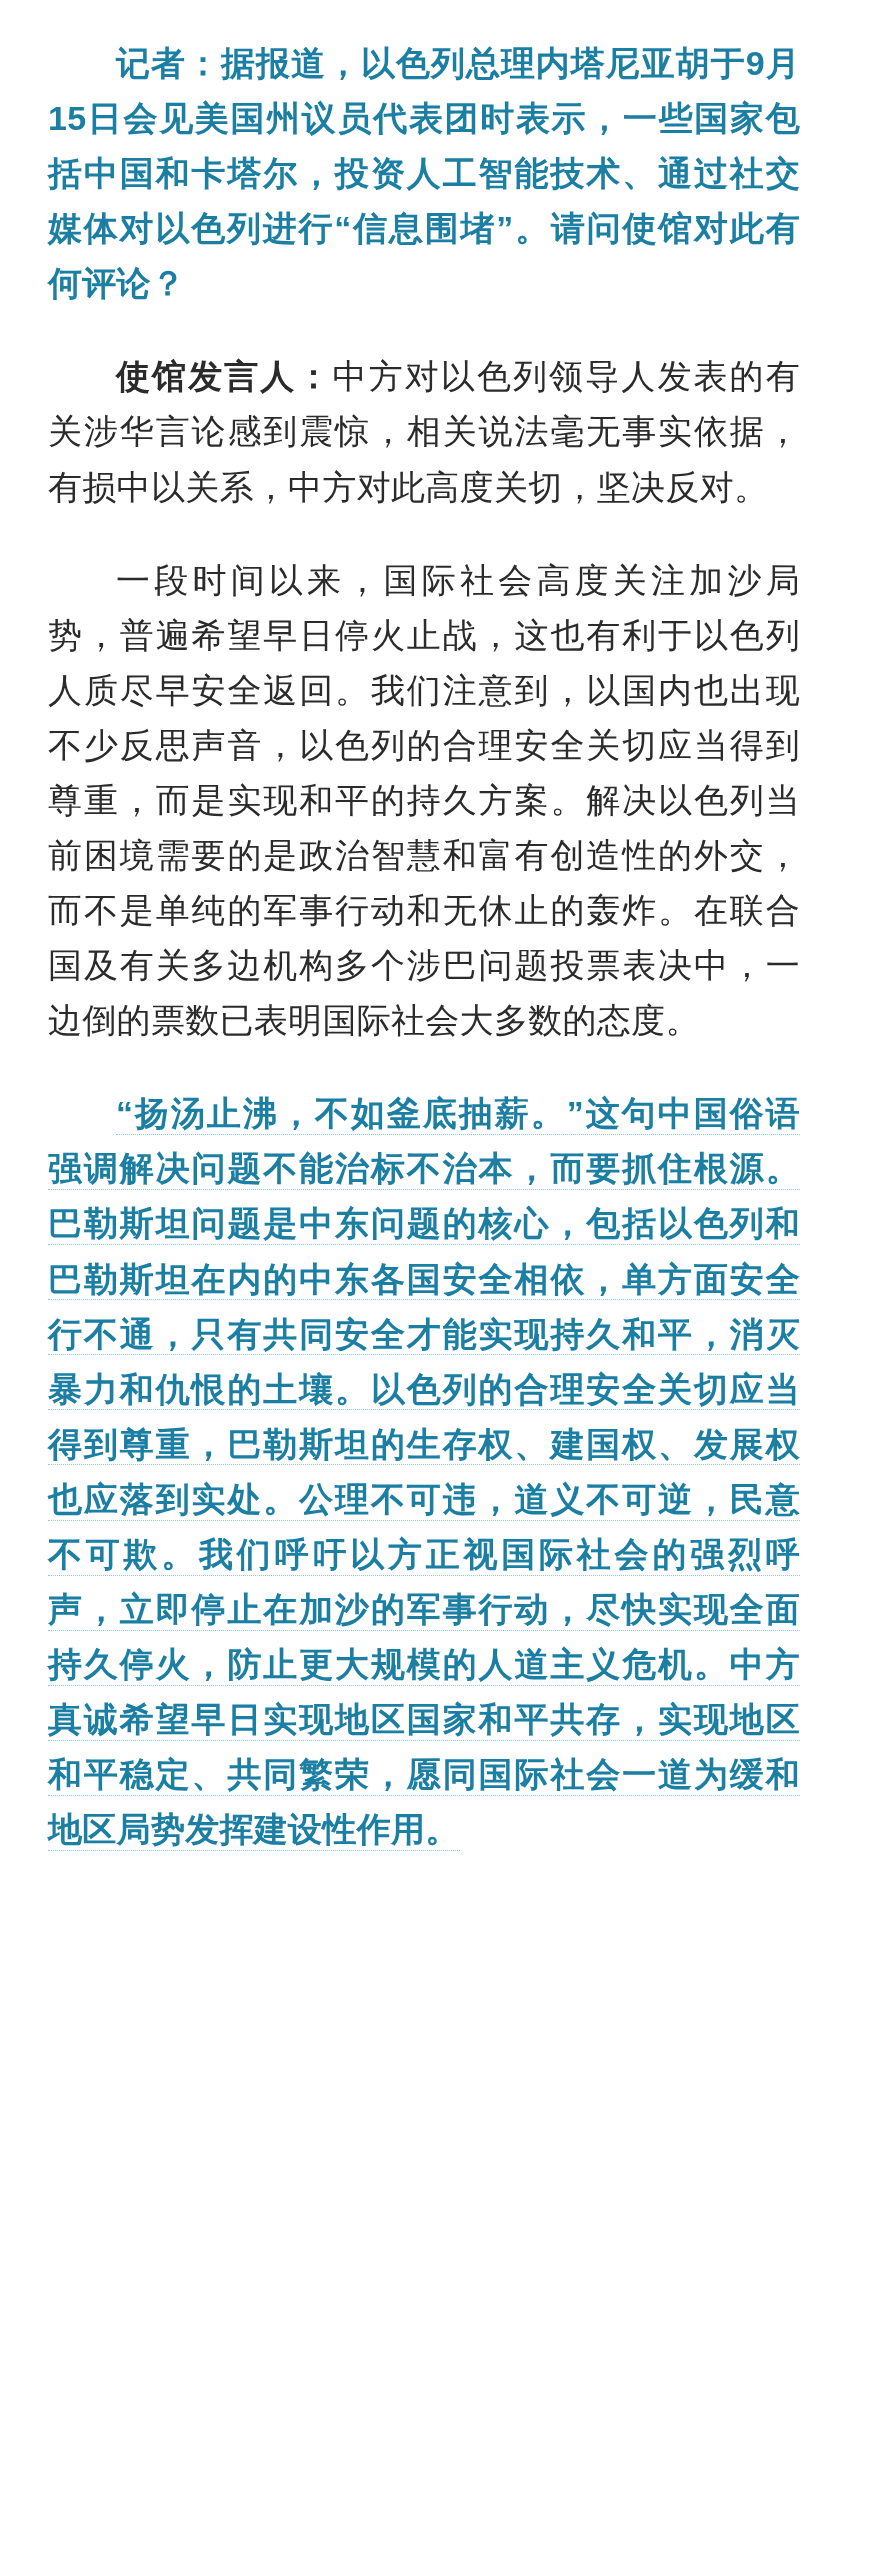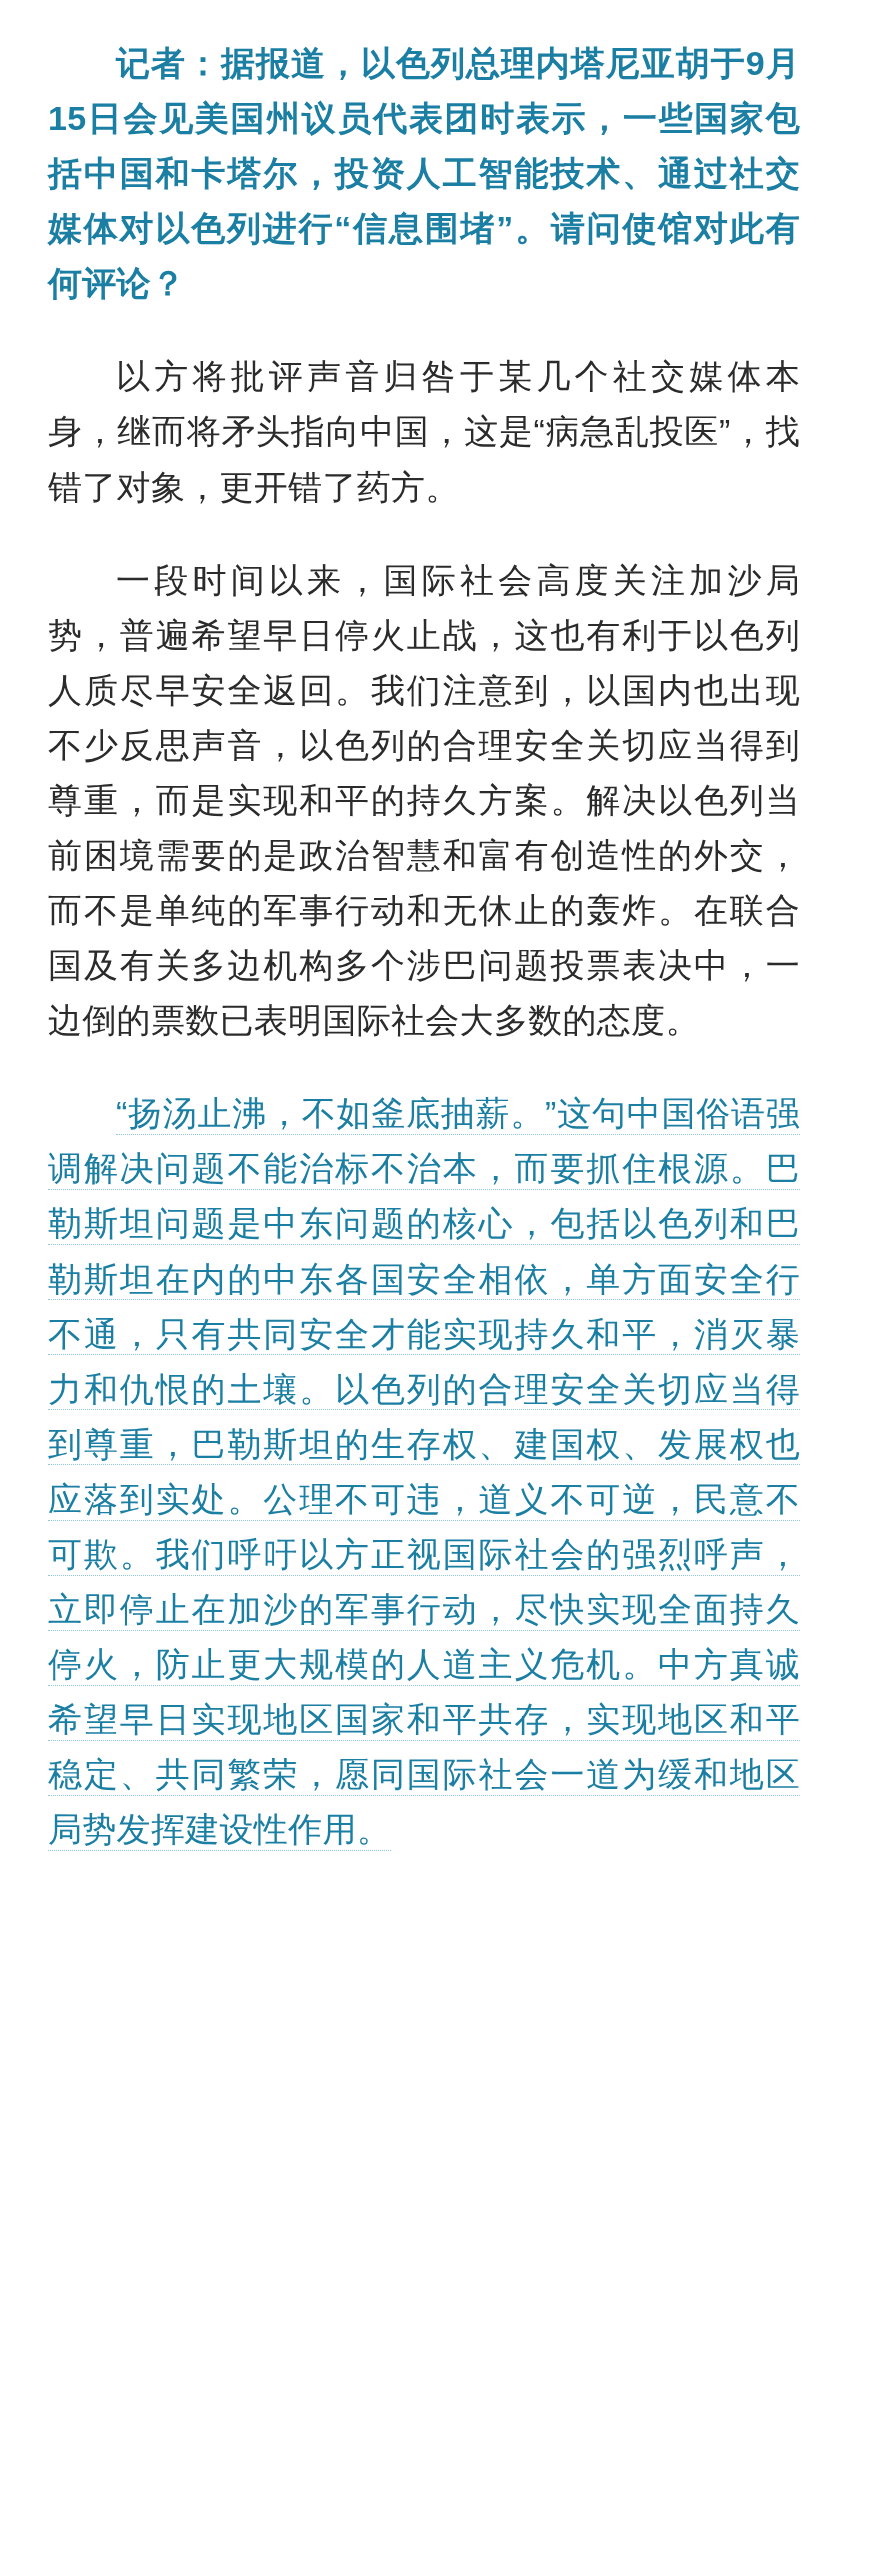--- a/index.html
+++ b/index.html
@@ -39,40 +39,40 @@
     font-weight: bold;
   }
   .a-block {
     color: #2b2b2b;
   }
   .lead {
     font-weight: bold;
   }
   .highlight {
     color: #1b7ea3;
-    font-weight: normal;
+    font-weight: bold;
   }
   .underline-dots {
     border-bottom: 1.7px dotted #8fc8dc;
     padding-bottom: 1.7px;
   }
 </style>
 </head>
 <body>
 
 <div class="page">
 
   <p class="para indent q-block">
     <span class="lead">记者：</span><span>据报道，以色列总理内塔尼亚胡于9月15日会见美国州议员代表团时表示，一些国家包括中国和卡塔尔，投资人工智能技术、通过社交媒体对以色列进行“信息围堵”。请问使馆对此有何评论？</span>
   </p>
 
+  <p class="para indent a-block">
+    <span class="lead">使馆发言人：</span><span>中方对以色列领导人发表的有关涉华言论感到震惊，相关说法毫无事实依据，有损中以关系，中方对此高度关切，坚决反对。</span>
+  </p>
 
-  <p class="para indent a-block">
-    <span>以方将批评声音归咎于某几个社交媒体本身，继而将矛头指向中国，这是“病急乱投医”，找错了对象，更开错了药方。</span>
-  </p>
 
   <p class="para indent a-block">
     <span>一段时间以来，国际社会高度关注加沙局势，普遍希望早日停火止战，这也有利于以色列人质尽早安全返回。我们注意到，以国内也出现不少反思声音，以色列的合理安全关切应当得到尊重，而是实现和平的持久方案。解决以色列当前困境需要的是政治智慧和富有创造性的外交，而不是单纯的军事行动和无休止的轰炸。在联合国及有关多边机构多个涉巴问题投票表决中，一边倒的票数已表明国际社会大多数的态度。</span>
   </p>
 
   <p class="para indent highlight">
     <span class="underline-dots">“扬汤止沸，不如釜底抽薪。”这句中国俗语强调解决问题不能治标不治本，而要抓住根源。巴勒斯坦问题是中东问题的核心，包括以色列和巴勒斯坦在内的中东各国安全相依，单方面安全行不通，只有共同安全才能实现持久和平，消灭暴力和仇恨的土壤。以色列的合理安全关切应当得到尊重，巴勒斯坦的生存权、建国权、发展权也应落到实处。公理不可违，道义不可逆，民意不可欺。我们呼吁以方正视国际社会的强烈呼声，立即停止在加沙的军事行动，尽快实现全面持久停火，防止更大规模的人道主义危机。中方真诚希望早日实现地区国家和平共存，实现地区和平稳定、共同繁荣，愿同国际社会一道为缓和地区局势发挥建设性作用。</span>
   </p>
 
 </div>

